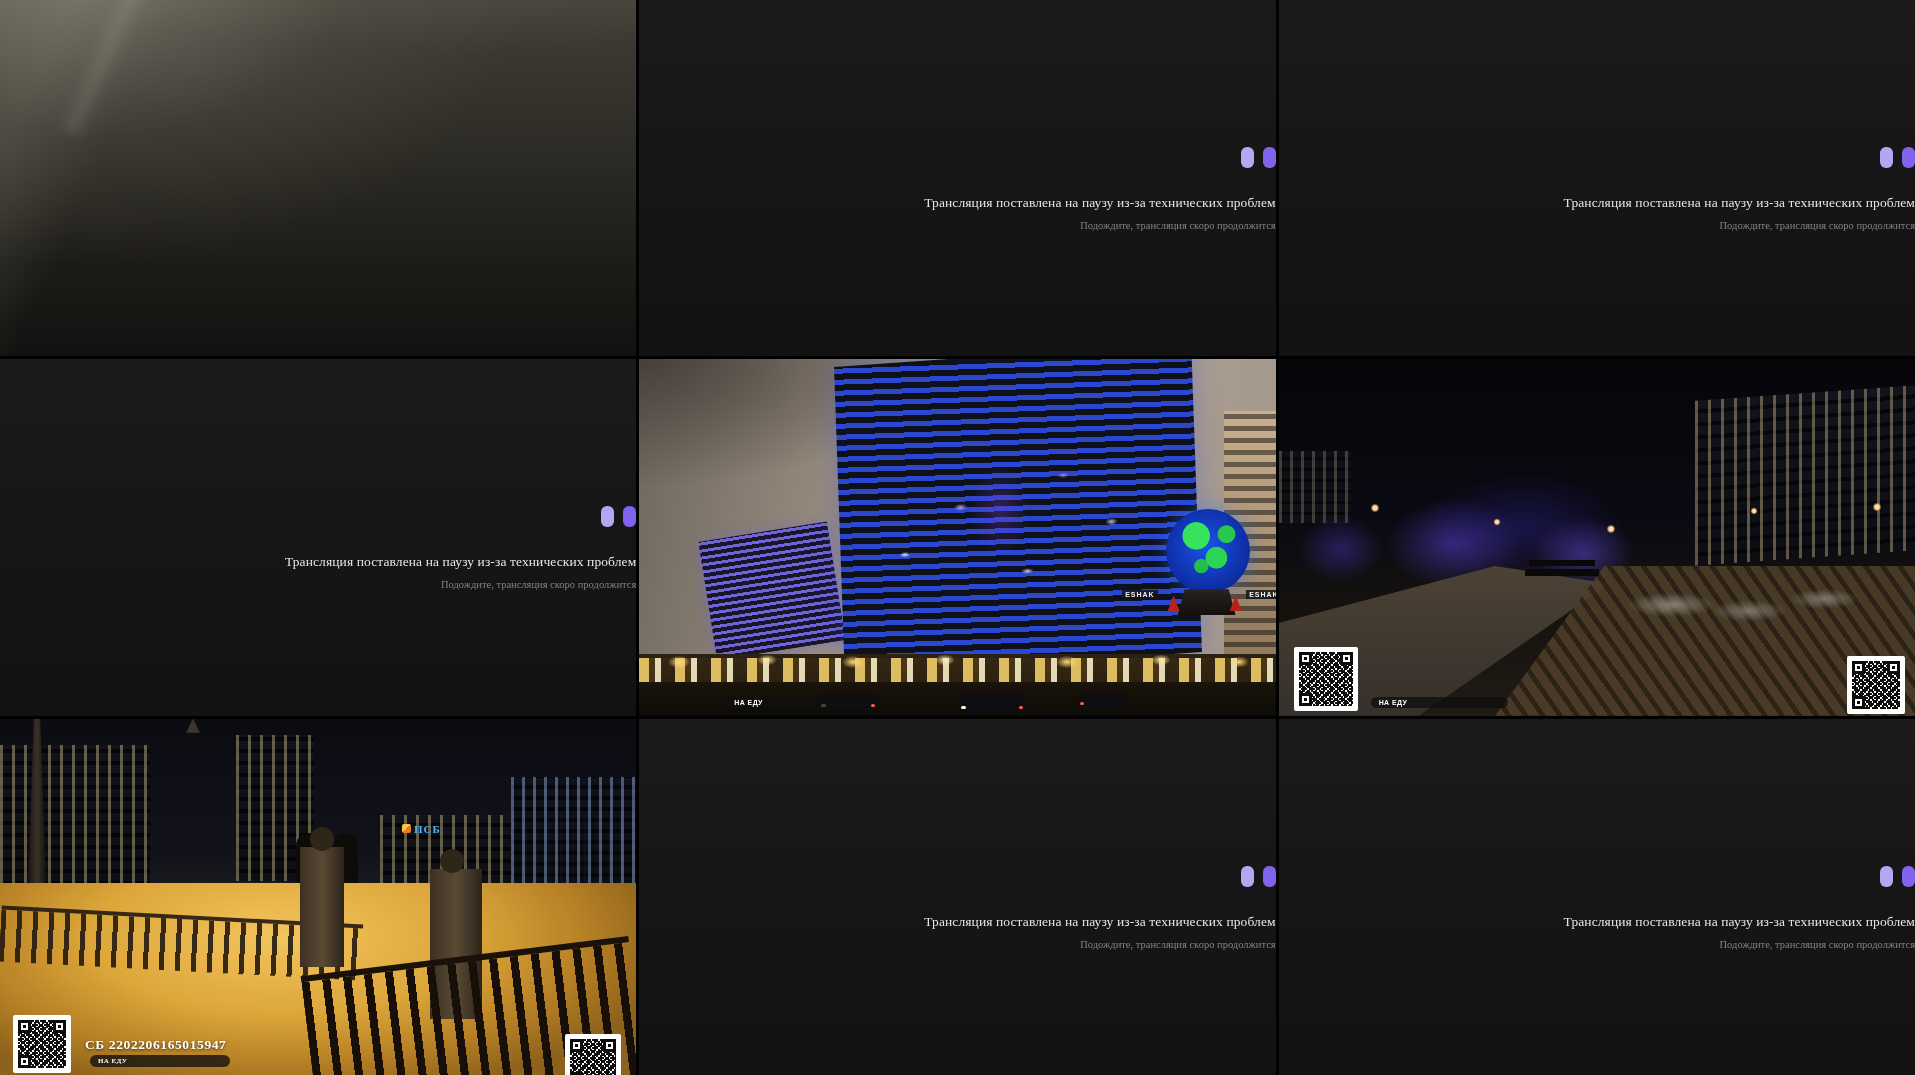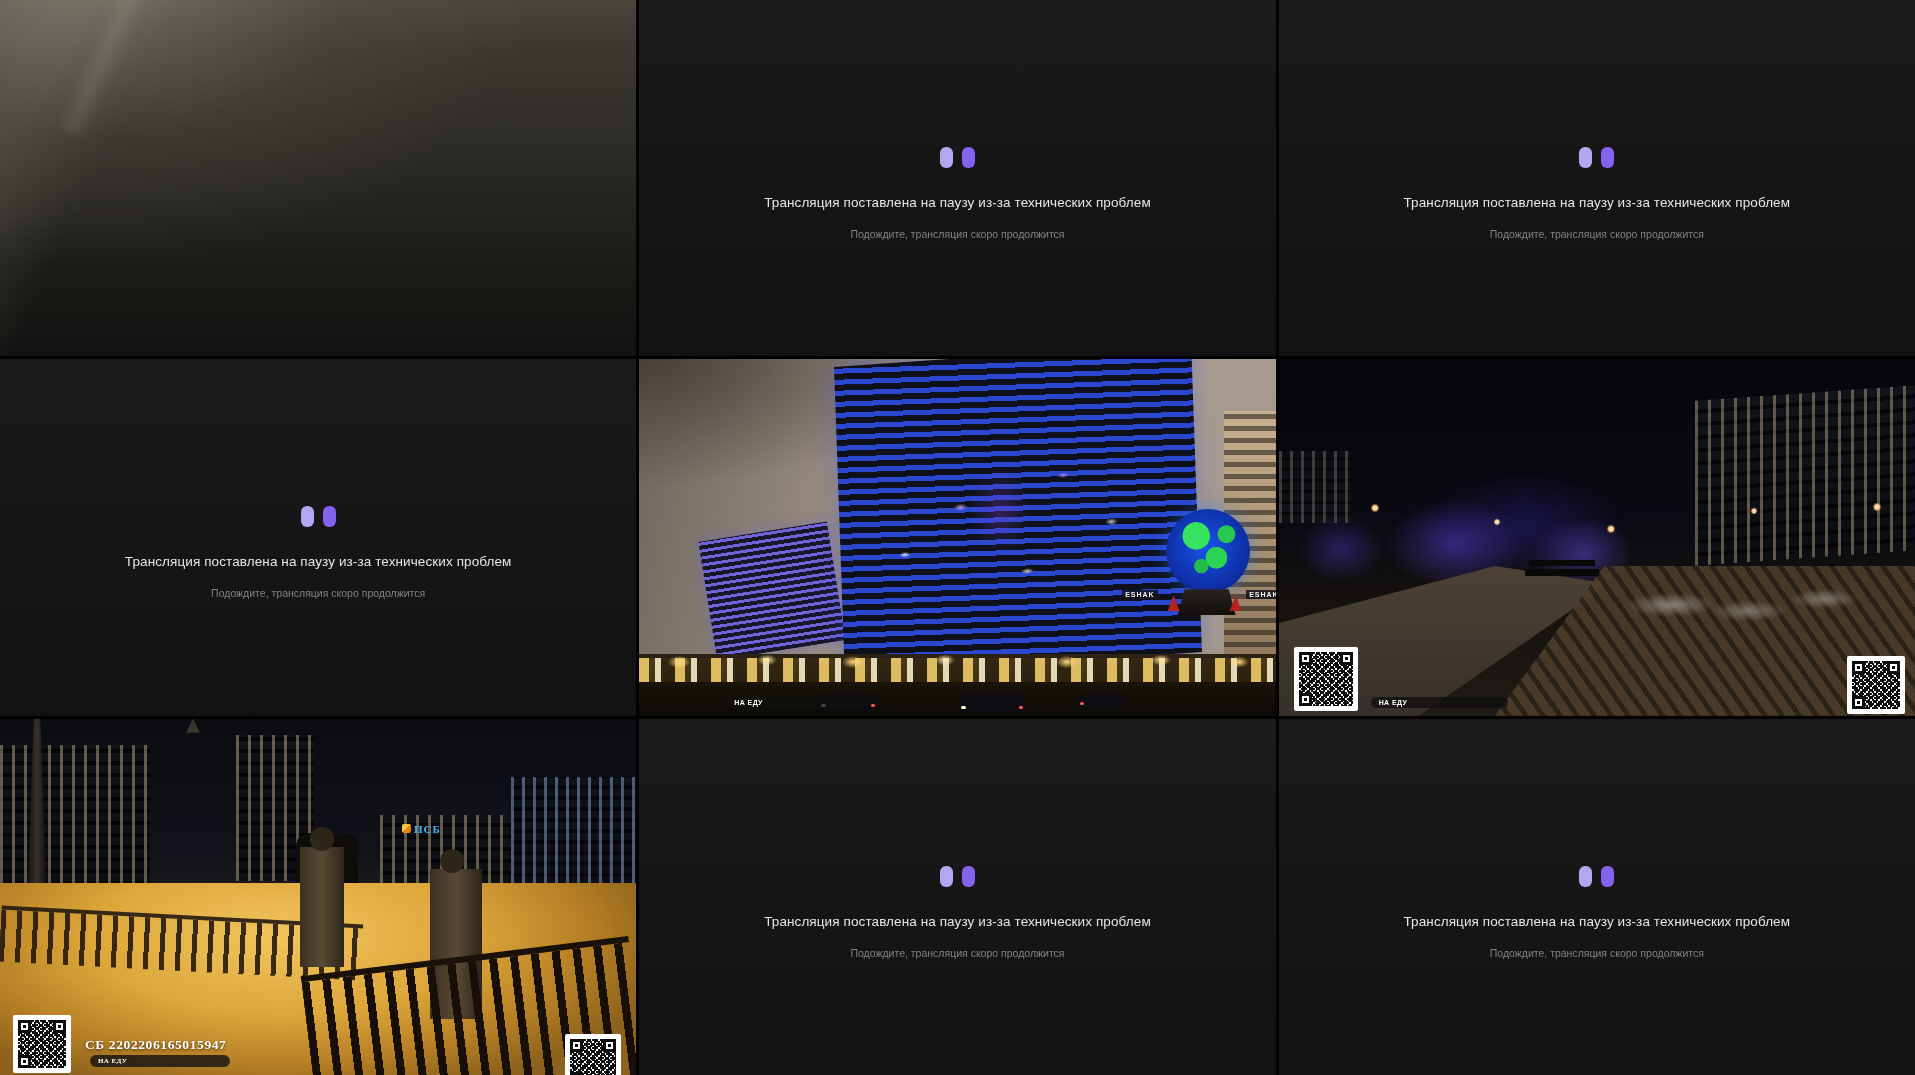--- a/index.html
+++ b/index.html
@@ -1,27 +1,27 @@
 <!DOCTYPE html>
 <html><head>
 <meta charset="utf-8">
 <style>
   html,body{margin:0;padding:0;background:#000;}
   body{width:1915px;height:1075px;overflow:hidden;font-family:"Liberation Sans",sans-serif;position:relative;}
   .grid{position:absolute;inset:0;display:grid;grid-template-columns:repeat(3,1fr);grid-template-rows:repeat(3,1fr);gap:3px;background:#000;}
   .tile{position:relative;overflow:hidden;background:#0a0a0a;}
 
   
-  .paused{background:linear-gradient(180deg,#1b1b1b 0%,#161616 45%,#121212 100%);display:flex;flex-direction:column;align-items:center;}
+  .paused{background:linear-gradient(180deg,#1b1b1b 0%,#161616 45%,#121212 100%);display:flex;flex-direction:column;align-items:flex-end;font-family:Liberation Serif, serif;}
   .pause-icon{margin-top:147px;display:flex;gap:9px;height:21px;}
   .pause-icon .bar{width:13px;height:21px;border-radius:6px;}
   .pause-icon .bar.l{background:#b5a6f1;}
   .pause-icon .bar.r{background:#8163ee;}
   .paused-title{margin-top:27px;font-size:13.5px;line-height:16px;color:#e6e6e8;letter-spacing:.1px;}
-  .paused-sub{margin-top:17px;font-size:10.5px;line-height:12px;color:#828287;}
+  .paused-sub{margin-top:9px;font-size:10.5px;line-height:12px;color:#828287;}
 
   
   .hazy{background:
     radial-gradient(95% 120% at 16% -12%, rgba(160,156,142,.55), rgba(96,93,82,.28) 42%, rgba(0,0,0,0) 72%),
     radial-gradient(150% 80% at 72% -35%, rgba(128,122,106,.5), rgba(0,0,0,0) 62%),
     linear-gradient(115deg, rgba(196,190,172,.16) 9%, rgba(196,190,172,0) 22%),
     linear-gradient(180deg,#403e36 0%,#2e2c26 40%,#1c1b17 75%,#131211 100%);}
   .hazy .streak{position:absolute;left:90px;top:-30px;width:30px;height:170px;transform:rotate(24deg);
     background:linear-gradient(90deg,transparent,rgba(210,205,190,.14),transparent);filter:blur(4px);}
 

